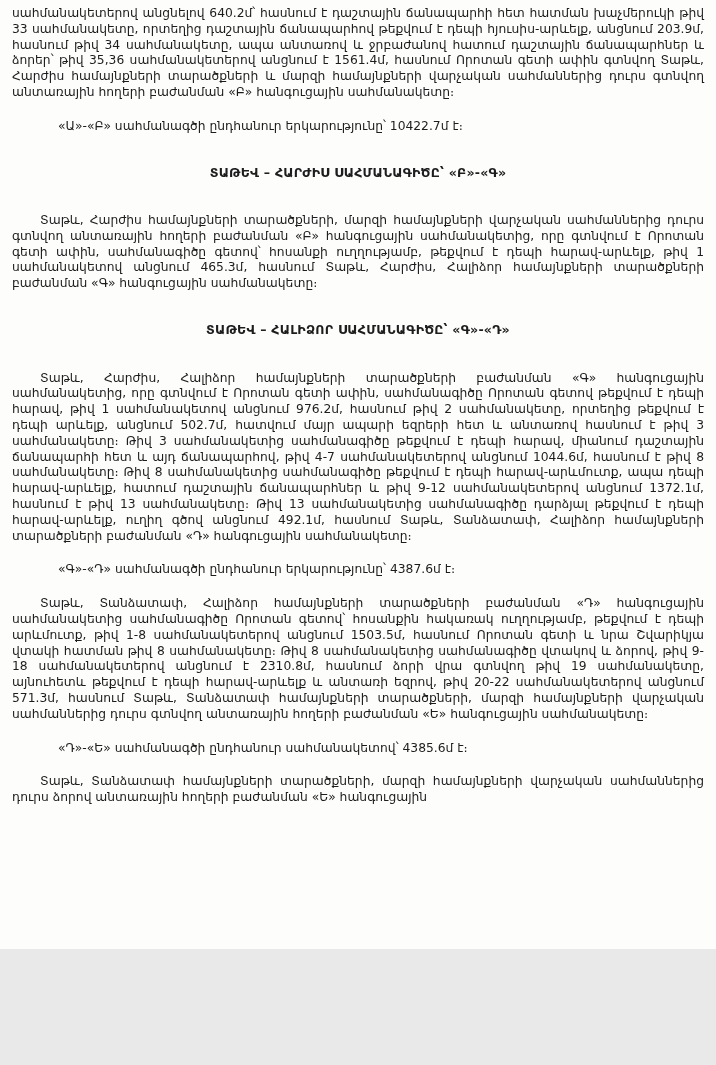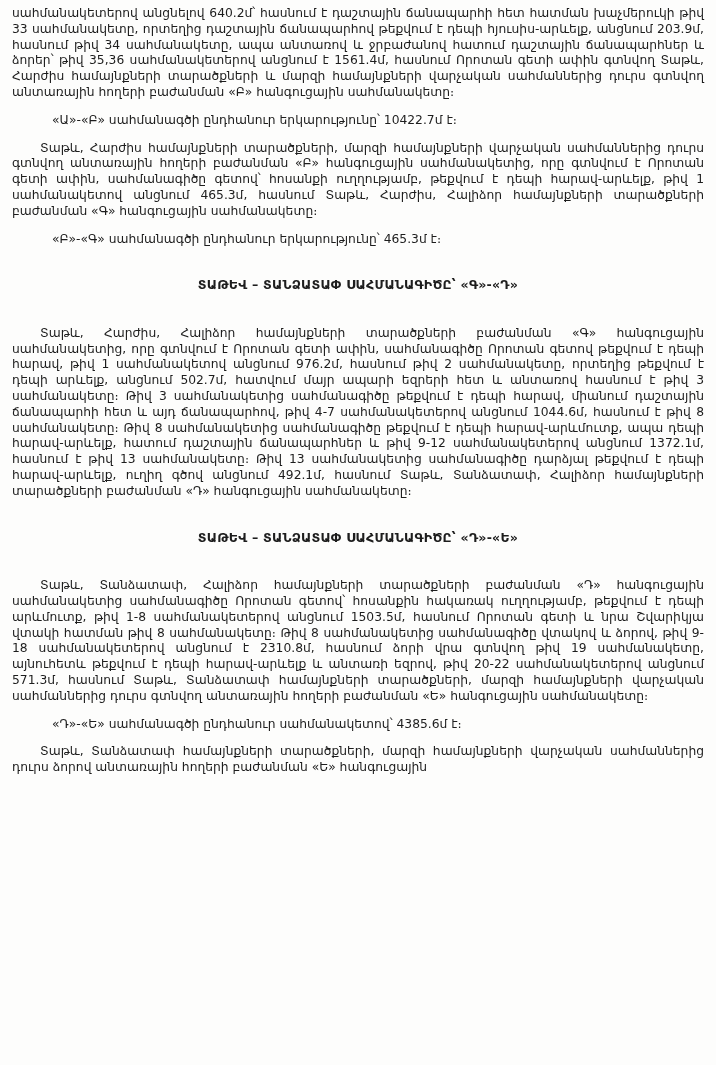--- a/index.html
+++ b/index.html
@@ -3,42 +3,42 @@
 <meta charset="utf-8">
 <style>
   html, body {
     margin: 0;
     padding: 0;
     background: #e9e9e9;
   }
   .page {
     position: relative;
     width: 716px;
-    height: 1065px;
+    height: 949px;
     margin: 0 auto;
     background: #fdfdfc;
     box-sizing: border-box;
     padding: 6px 12px 0 12px;
     overflow: hidden;
     font-family: "DejaVu Sans", sans-serif;
     font-size: 12.3px;
     line-height: 15.8px;
     color: #1d1d1d;
     text-align: justify;
     -webkit-font-smoothing: antialiased;
   }
   .para {
     margin: 0;
     text-indent: 28px;
   }
   .para.continuation {
     text-indent: 0;
   }
   .note {
-    margin: 12px;
+    margin: 18px;
     text-indent: 28px;
     text-align: left;
   }
   .heading {
     margin: 30px 26px 32px 26px;
     font-size: 12.6px;
     font-weight: bold;
     text-align: center;
     text-indent: 0;
     line-height: 16.5px;
@@ -47,31 +47,31 @@
 </style>
 </head>
 <body>
 
 <div class="page">
 
   <p class="para continuation">սահմանակետերով անցնելով 640.2մ՝ հասնում է դաշտային ճանապարհի հետ հատման խաչմերուկի թիվ 33 սահմանակետը, որտեղից դաշտային ճանապարհով թեքվում է դեպի հյուսիս-արևելք, անցնում 203.9մ, հասնում թիվ 34 սահմանակետը, ապա անտառով և ջրբաժանով հատում դաշտային ճանապարհներ և ձորեր՝ թիվ 35,36 սահմանակետերով անցնում է 1561.4մ, հասնում Որոտան գետի ափին գտնվող Տաթև, Հարժիս համայնքների տարածքների և մարզի համայնքների վարչական սահմաններից դուրս գտնվող անտառային հողերի բաժանման «Բ» հանգուցային սահմանակետը։</p>
 
   <p class="note">«Ա»-«Բ» սահմանագծի ընդհանուր երկարությունը՝ 10422.7մ է։</p>
 
+  <h2 class="heading">ՏԱԹԵՎ – ՀԱՐԺԻՍ ՍԱՀՄԱՆԱԳԻԾԸ՝ «Բ»-«Գ»</h2>
 
   <p class="para">Տաթև, Հարժիս համայնքների տարածքների, մարզի համայնքների վարչական սահմաններից դուրս գտնվող անտառային հողերի բաժանման «Բ» հանգուցային սահմանակետից, որը գտնվում է Որոտան գետի ափին, սահմանագիծը գետով՝ հոսանքի ուղղությամբ, թեքվում է դեպի հարավ-արևելք, թիվ 1 սահմանակետով անցնում 465.3մ, հասնում Տաթև, Հարժիս, Հալիձոր համայնքների տարածքների բաժանման «Գ» հանգուցային սահմանակետը։</p>
 
-  <p class="note">«Բ»-«Գ» սահմանագծի ընդհանուր երկարությունը՝ 465.3մ է։</p>
 
-  <h2 class="heading">ՏԱԹԵՎ – ՏԱՆՁԱՏԱՓ ՍԱՀՄԱՆԱԳԻԾԸ՝ «Գ»-«Դ»</h2>
+  <h2 class="heading">ՏԱԹԵՎ – ՀԱԼԻՁՈՐ ՍԱՀՄԱՆԱԳԻԾԸ՝ «Գ»-«Դ»</h2>
 
   <p class="para">Տաթև, Հարժիս, Հալիձոր համայնքների տարածքների բաժանման «Գ» հանգուցային սահմանակետից, որը գտնվում է Որոտան գետի ափին, սահմանագիծը Որոտան գետով թեքվում է դեպի հարավ, թիվ 1 սահմանակետով անցնում 976.2մ, հասնում թիվ 2 սահմանակետը, որտեղից թեքվում է դեպի արևելք, անցնում 502.7մ, հատվում մայր ապարի եզրերի հետ և անտառով հասնում է թիվ 3 սահմանակետը։ Թիվ 3 սահմանակետից սահմանագիծը թեքվում է դեպի հարավ, միանում դաշտային ճանապարհի հետ և այդ ճանապարհով, թիվ 4-7 սահմանակետերով անցնում 1044.6մ, հասնում է թիվ 8 սահմանակետը։ Թիվ 8 սահմանակետից սահմանագիծը թեքվում է դեպի հարավ-արևմուտք, ապա դեպի հարավ-արևելք, հատում դաշտային ճանապարհներ և թիվ 9-12 սահմանակետերով անցնում 1372.1մ, հասնում է թիվ 13 սահմանակետը։ Թիվ 13 սահմանակետից սահմանագիծը դարձյալ թեքվում է դեպի հարավ-արևելք, ուղիղ գծով անցնում 492.1մ, հասնում Տաթև, Տանձատափ, Հալիձոր համայնքների տարածքների բաժանման «Դ» հանգուցային սահմանակետը։</p>
 
+  <p class="note">«Գ»-«Դ» սահմանագծի ընդհանուր երկարությունը՝ 4387.6մ է։</p>
 
-  <h2 class="heading">ՏԱԹԵՎ – ՏԱՆՁԱՏԱՓ ՍԱՀՄԱՆԱԳԻԾԸ՝ «Դ»-«Ե»</h2>
 
   <p class="para">Տաթև, Տանձատափ, Հալիձոր համայնքների տարածքների բաժանման «Դ» հանգուցային սահմանակետից սահմանագիծը Որոտան գետով՝ հոսանքին հակառակ ուղղությամբ, թեքվում է դեպի արևմուտք, թիվ 1-8 սահմանակետերով անցնում 1503.5մ, հասնում Որոտան գետի և նրա Շվարիկյա վտակի հատման թիվ 8 սահմանակետը։ Թիվ 8 սահմանակետից սահմանագիծը վտակով և ձորով, թիվ 9-18 սահմանակետերով անցնում է 2310.8մ, հասնում ձորի վրա գտնվող թիվ 19 սահմանակետը, այնուհետև թեքվում է դեպի հարավ-արևելք և անտառի եզրով, թիվ 20-22 սահմանակետերով անցնում 571.3մ, հասնում Տաթև, Տանձատափ համայնքների տարածքների, մարզի համայնքների վարչական սահմաններից դուրս գտնվող անտառային հողերի բաժանման «Ե» հանգուցային սահմանակետը։</p>
 
   <p class="note">«Դ»-«Ե» սահմանագծի ընդհանուր սահմանակետով՝ 4385.6մ է։</p>
 
 
   <p class="para">Տաթև, Տանձատափ համայնքների տարածքների, մարզի համայնքների վարչական սահմաններից դուրս ձորով անտառային հողերի բաժանման «Ե» հանգուցային</p>
 
 </div>
 

